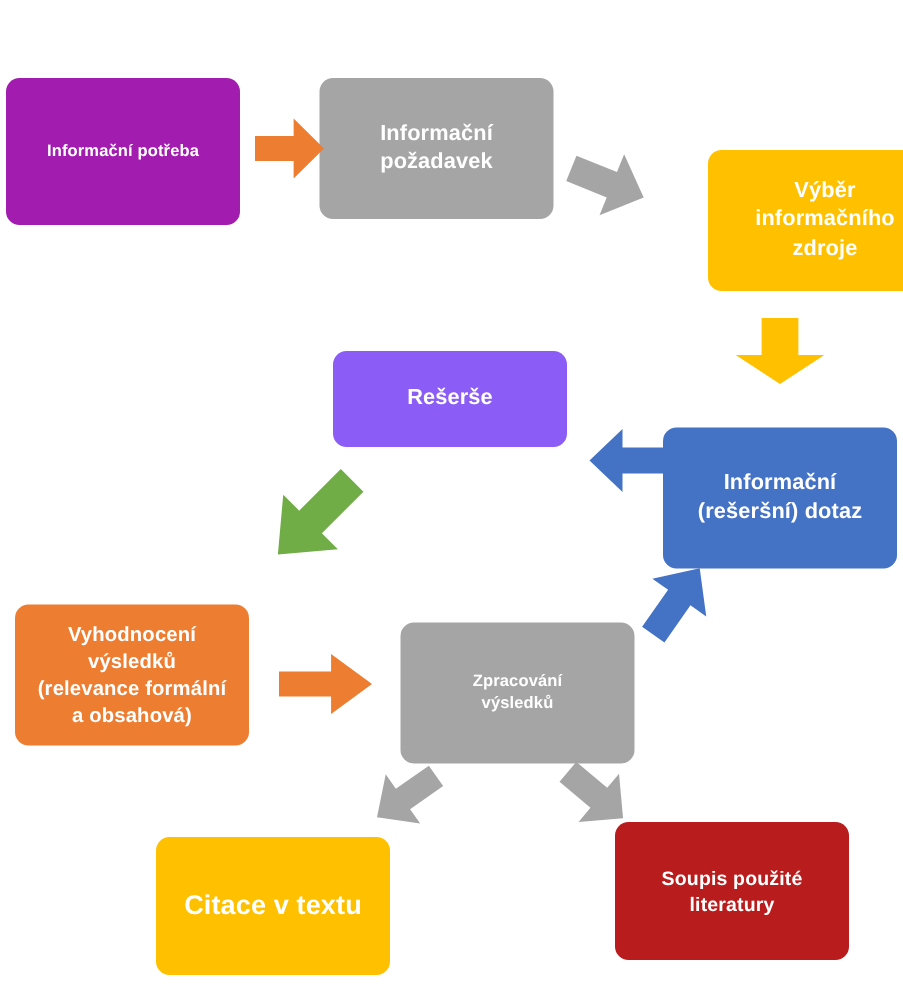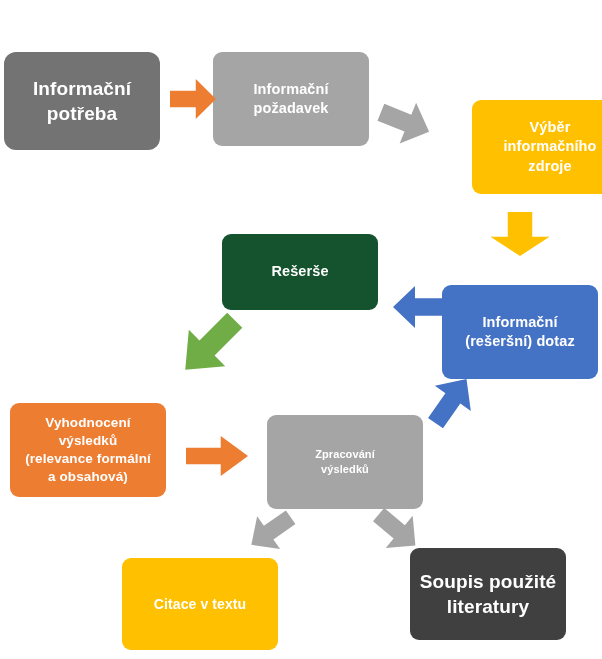--- a/index.html
+++ b/index.html
@@ -38,37 +38,37 @@
   }
   .arrow svg {
     display: block;
     overflow: visible;
   }
 </style>
 </head>
 <body>
 
 <div id="canvas" style="background: rgb(255, 255, 255);">
-    <div class="node" style="left: 4px; top: 52px; width: 156px; height: 98px; background: #737373; font-size: 19px; border-radius: 12px;">Informační potřeba</div>
+    <div class="node" style="left: 4px; top: 52px; width: 156px; height: 98px; background: #a21caf; font-size: 11px;">Informační potřeba</div>
     <div class="node" style="left: 213px; top: 52px; width: 156px; height: 94px; background: rgb(165, 165, 165); font-size: 14.5px;">Informační
 požadavek</div>
     <div class="node" style="left: 434px; top: 100px; width: 156px; height: 94px; background: rgb(255, 192, 0); font-size: 14.5px; margin-left: 38px;">Výběr
 informačního
 zdroje</div>
     <div class="node" style="left: 442px; top: 285px; width: 156px; height: 94px; background: rgb(68, 114, 196); font-size: 14.5px;">Informační
 (rešeršní) dotaz</div>
-    <div class="node" style="left: 222px; top: 234px; width: 156px; height: 76px; background: #14532d; font-size: 14.5px;">Rešerše</div>
+    <div class="node" style="left: 222px; top: 234px; width: 156px; height: 64px; background: #8b5cf6; font-size: 14.5px;">Rešerše</div>
     <div class="node" style="left: 10px; top: 403px; width: 156px; height: 94px; background: rgb(237, 125, 49); font-size: 13.5px;">Vyhodnocení
 výsledků
 (relevance formální
 a obsahová)</div>
     <div class="node" style="left: 267px; top: 415px; width: 156px; height: 94px; background: rgb(165, 165, 165); font-size: 11px;">Zpracování
 výsledků</div>
-    <div class="node" style="left: 104px; top: 558px; width: 156px; height: 92px; background: rgb(255, 192, 0); font-size: 14px; margin-left: 18px;">Citace v textu</div>
-    <div class="node" style="left: 410px; top: 548px; width: 156px; height: 92px; background: #404040; font-size: 19px;">Soupis použité
+    <div class="node" style="left: 104px; top: 558px; width: 156px; height: 92px; background: rgb(255, 192, 0); font-size: 18px;">Citace v textu</div>
+    <div class="node" style="left: 410px; top: 548px; width: 156px; height: 92px; background: #b91c1c; font-size: 13px;">Soupis použité
 literatury</div>
     <div class="arrow" style="left: 170px; top: 78px; width: 46px; height: 42px; transform: rotate(0deg);">
       <svg width="46" height="42" viewBox="0 0 100 86" preserveAspectRatio="none">
         <path d="M0,26 L56,26 L56,2 L100,43 L56,84 L56,60 L0,60 Z" fill="#ED7D31"></path>
       </svg>
     </div>
     <div class="arrow" style="left: 379px; top: 99px; width: 52px; height: 46px; transform: rotate(22deg);">
       <svg width="52" height="46" viewBox="0 0 100 86" preserveAspectRatio="none">
         <path d="M0,26 L56,26 L56,2 L100,43 L56,84 L56,60 L0,60 Z" fill="#A5A5A5"></path>
       </svg>

